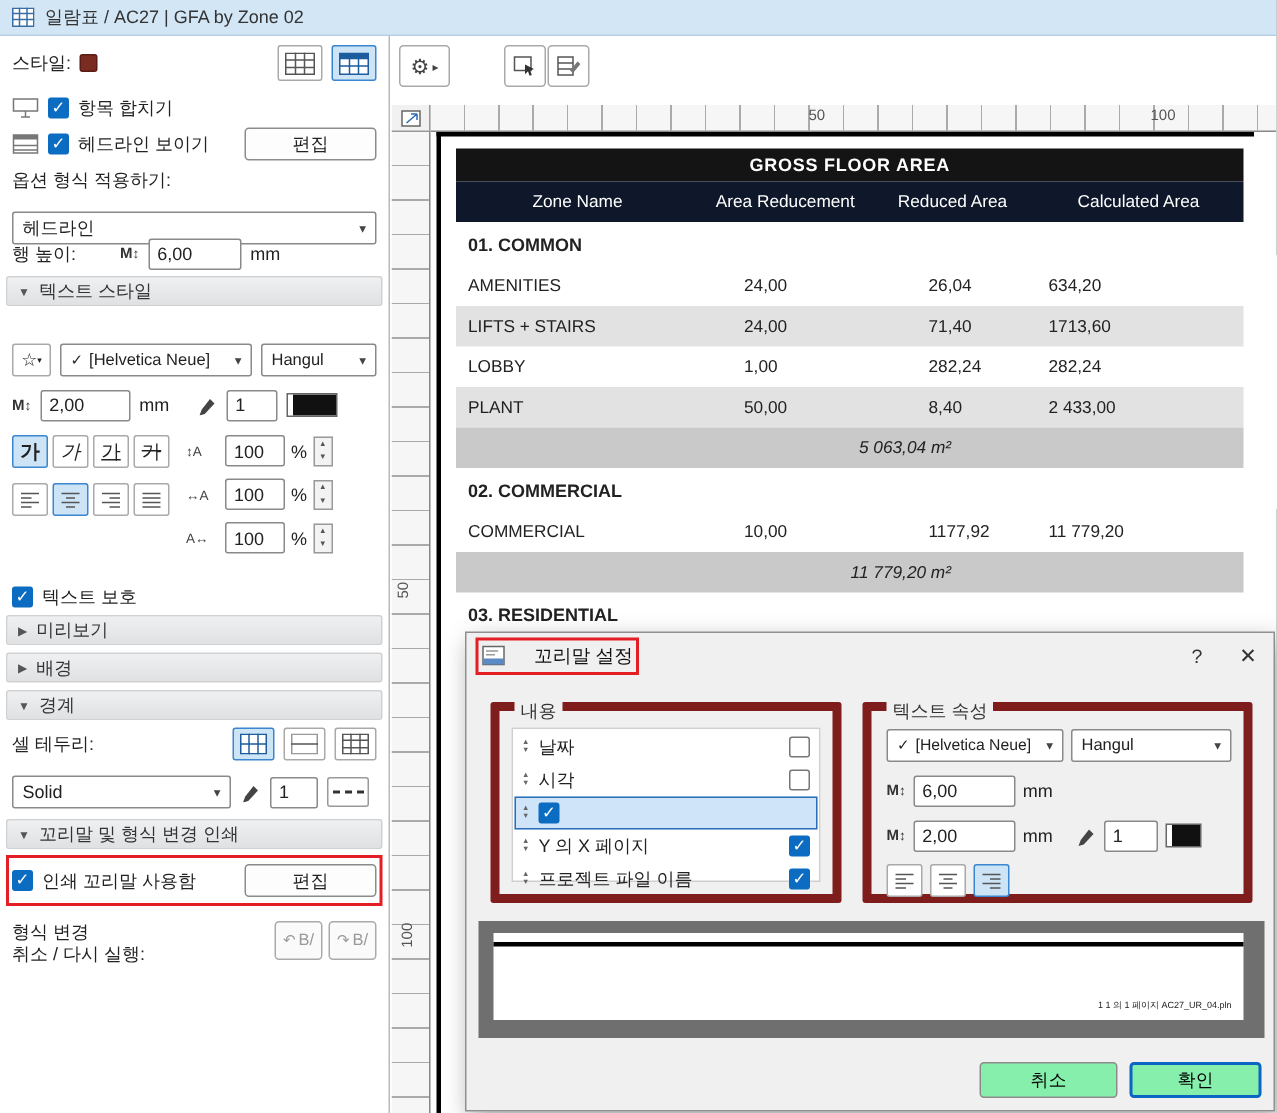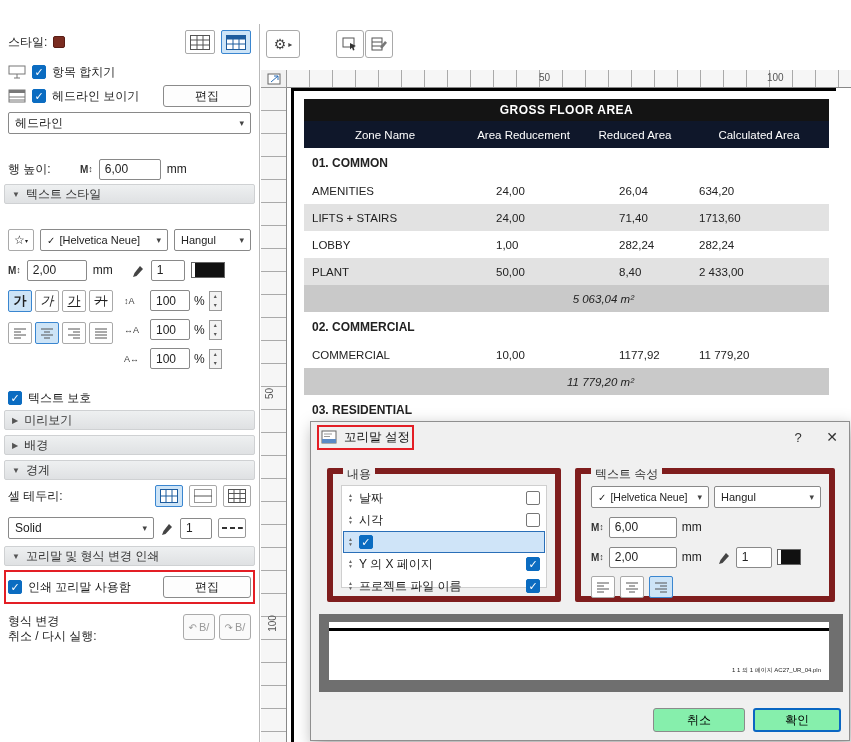--- a/index.html
+++ b/index.html
@@ -85,21 +85,21 @@
   .t-row{ height:27px; display:flex; align-items:center; font-size:11.5px; }
   .t-row.alt{ background:#e2e2e2; }
   .dc{ display:flex; align-items:center; }
   .dc.c1{ padding-left:8px; } .dc.c2{ padding-left:30px; } .dc.c3{ padding-left:38px; } .dc.c4{ padding-left:10px; }
   .t-sub{ height:27px; background:#c9c9c9; display:flex; align-items:center; justify-content:flex-end;
     padding-right:195px; font-style:italic; font-size:11.5px; }
   
   .dialog{ position:absolute; left:310px; top:421px; width:540px; height:320px;
     background:#f0f0f0; border:1px solid #8f8f8f; box-shadow:3px 6px 16px rgba(0,0,0,.35); z-index:20; }
   .dlg-titlebar{ height:30px; display:flex; align-items:center; padding-left:10px; }
-  .dlg-title-wrap{ display:inline-flex; align-items:center; gap:7px; }
+  .dlg-title-wrap{ display:inline-flex; align-items:center; gap:19px; }
   .dlg-title{ font-size:12.5px; color:#111; }
   .dlg-sysbtn{ width:34px; height:30px; border:none; background:transparent; font-size:13px; color:#333; }
   .dlg-sysbtn.close{ font-size:14px; }
   .dlg-sys{ margin-left:auto; display:flex; }
   .group{ position:absolute; border:6px solid #7f1d1d; border-radius:2px; }
   .group-label{ position:absolute; top:-8px; left:10px; background:#f0f0f0; padding:0 4px; font-size:12px; color:#333; }
   .list{ position:absolute; left:8px; top:11px; right:8px; bottom:8px; background:#fff; border:1px solid #cfcfcf; padding:1px; }
   .li{ height:22px; display:flex; align-items:center; gap:6px; padding:0 4px; border:1px solid transparent; }
   .li.sel{ background:#cfe4f8; border-color:#2a6fb8; }
   .handle{ display:flex; flex-direction:column; line-height:5px; font-size:5px; color:#666; flex:none; }
@@ -113,20 +113,27 @@
     background:#86efac; font-size:12px; font-family:"Liberation Sans",sans-serif; }
   .dlg-btn.default{ border:2px solid #0a66c2; }
   .ic{ display:block; }
   .unit{ color:#222; }
 </style>
 </head>
 <body>
 
 <div id="app">
 
+  <header class="titlebar">
+    <svg class="ic" width="15" height="13" viewBox="0 0 15 13">
+      <rect x="0.5" y="0.5" width="14" height="12" fill="#fff" stroke="#3b6ea5"></rect>
+      <path d="M0 4h15M0 8h15M5 0v13M10 0v13" stroke="#3b6ea5" stroke-width="1" fill="none"></path>
+    </svg>
+    <span class="tb-title">일람표 / AC27 | GFA by Zone 02</span>
+  </header>
 
   <aside class="panel">
 
     <div class="p-row" style="top:6px">
       <span class="p-label">스타일:</span>
       <span style="width:12px;height:12px;background:#7a2c21;border:1px solid #5a1d15;border-radius:2px"></span>
       <span style="margin-left:auto"></span>
       <span class="tbtn" style="width:30px;height:24px">
         <svg class="ic" width="20" height="15" viewBox="0 0 20 15">
           <rect x="0.5" y="0.5" width="19" height="14" fill="#fff" stroke="#555"></rect>
@@ -163,21 +170,21 @@
           <span class="g">✓</span>
         </span>
       <span class="p-label">헤드라인 보이기</span>
       <button class="btn" style="margin-left:auto;width:88px">편집</button>
     </div>
 
     <div class="p-row" style="top:88px;height:16px">
       <span class="p-label">옵션 형식 적용하기:</span>
     </div>
 
-    <div class="p-row" style="top:87px">
+    <div class="p-row" style="top:116px">
       <div class="dd" style="flex:1">
         <span>헤드라인</span>
         <span class="chev">▾</span>
       </div>
     </div>
 
     <div class="p-row" style="top:133px">
       <span class="p-label" style="width:66px">행 높이:</span>
       <span class="micon">
           <b>M</b>

